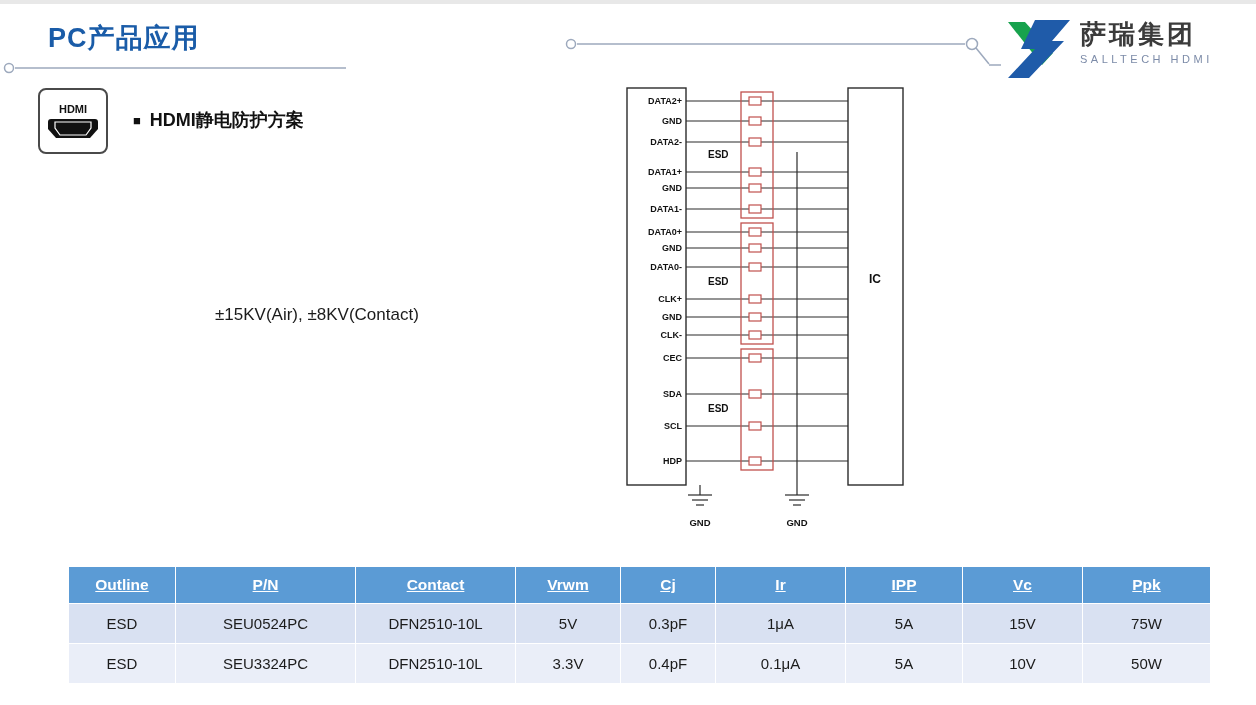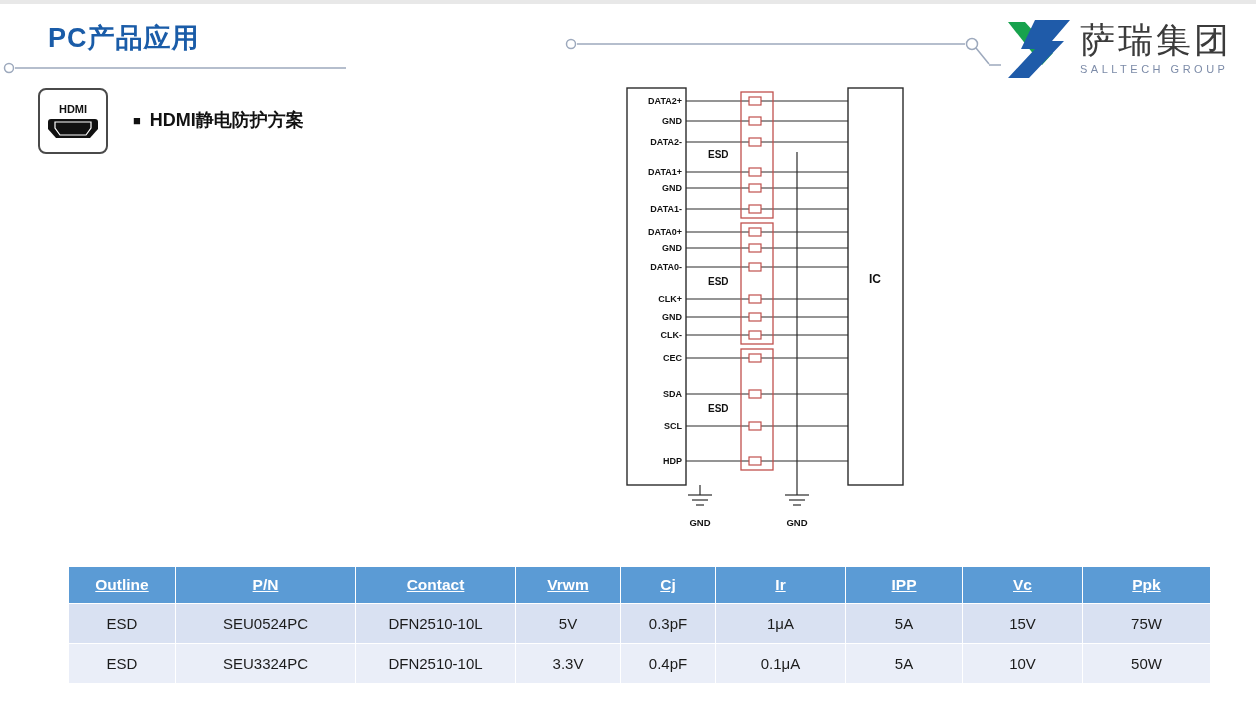--- a/index.html
+++ b/index.html
@@ -11,21 +11,21 @@
   }
   .page-title {
     position:absolute; left:48px; top:16px;
     font-size:27px; font-weight:bold; color:#1A5CA8; letter-spacing:1px;
   }
   .deco { position:absolute; left:0; top:0; width:1256px; height:705px; pointer-events:none; }
 
   
   .logo { position:absolute; left:1008px; top:16px; display:flex; gap:10px; align-items:flex-start; }
   .logo-text-col { display:flex; flex-direction:column; }
-  .logo-name { font-size:35px; font-weight:normal; color:#3b3b3b; letter-spacing:3px; line-height:1.15; }
+  .logo-name { font-size:26px; font-weight:bold; color:#3b3b3b; letter-spacing:3px; line-height:1.15; }
   .logo-sub { font-size:11px; color:#7C8BA8; letter-spacing:3.5px; margin-top:3px; }
 
   
   .hdmi-box {
     position:absolute; left:38px; top:84px; width:70px; height:66px;
     border:2px solid #4a4a4a; border-radius:8px; background:#fff;
     display:flex; flex-direction:column; align-items:center; justify-content:center; gap:3px;
   }
   .hdmi-box-label { font-size:11px; font-weight:bold; color:#111; }
 
@@ -78,38 +78,39 @@
 
   <div class="page-title">PC产品应用</div>
 
   <div class="logo">
     <svg width="62" height="58" viewBox="0 0 62 58">
       <polygon points="0,2 17,2 45,33 34,45" fill="#17A24D"></polygon>
       <polygon points="27,0 62,0 44,21 56,21 21,58 0,58 27,29 13,29" fill="#1F5BA9"></polygon>
     </svg>
     <div class="logo-text-col">
       <div class="logo-name">萨瑞集团</div>
-      <div class="logo-sub">SALLTECH GROUP</div>
+      <div class="logo-sub">SALLTECH HDMI</div>
     </div>
   </div>
 
   <div class="hdmi-box">
     <div class="hdmi-box-label">HDMI</div>
     <svg width="52" height="22" viewBox="0 0 52 22">
       <path d="M4,1 h44 a3,3 0 0 1 3,3 v7 l-8,9 h-34 l-8,-9 v-7 a3,3 0 0 1 3,-3 z" fill="#111"></path>
       <path d="M8,4 h36 v6 l-5,7 h-26 l-5,-7 z" fill="none" stroke="#fff" stroke-width="1.2"></path>
     </svg>
   </div>
 
   <div class="section-heading">
     <span class="bullet">■</span>
     <span>HDMI静电防护方案</span>
   </div>
 
   <div class="iec-text">
+    <div>±15KV(Air), ±8KV(Contact)</div>
   </div>
 
   <svg class="circuit" width="330" height="460" viewBox="0 0 330 460">
 
     <rect x="32" y="6" width="59" height="397" fill="#fff" stroke="#2b2b2b" stroke-width="1.4"></rect>
 
     <rect x="253" y="6" width="55" height="397" fill="#fff" stroke="#2b2b2b" stroke-width="1.4"></rect>
 
     <g stroke="#2b2b2b" stroke-width="1.1">
       <line x1="91" y1="19" x2="253" y2="19"></line>

